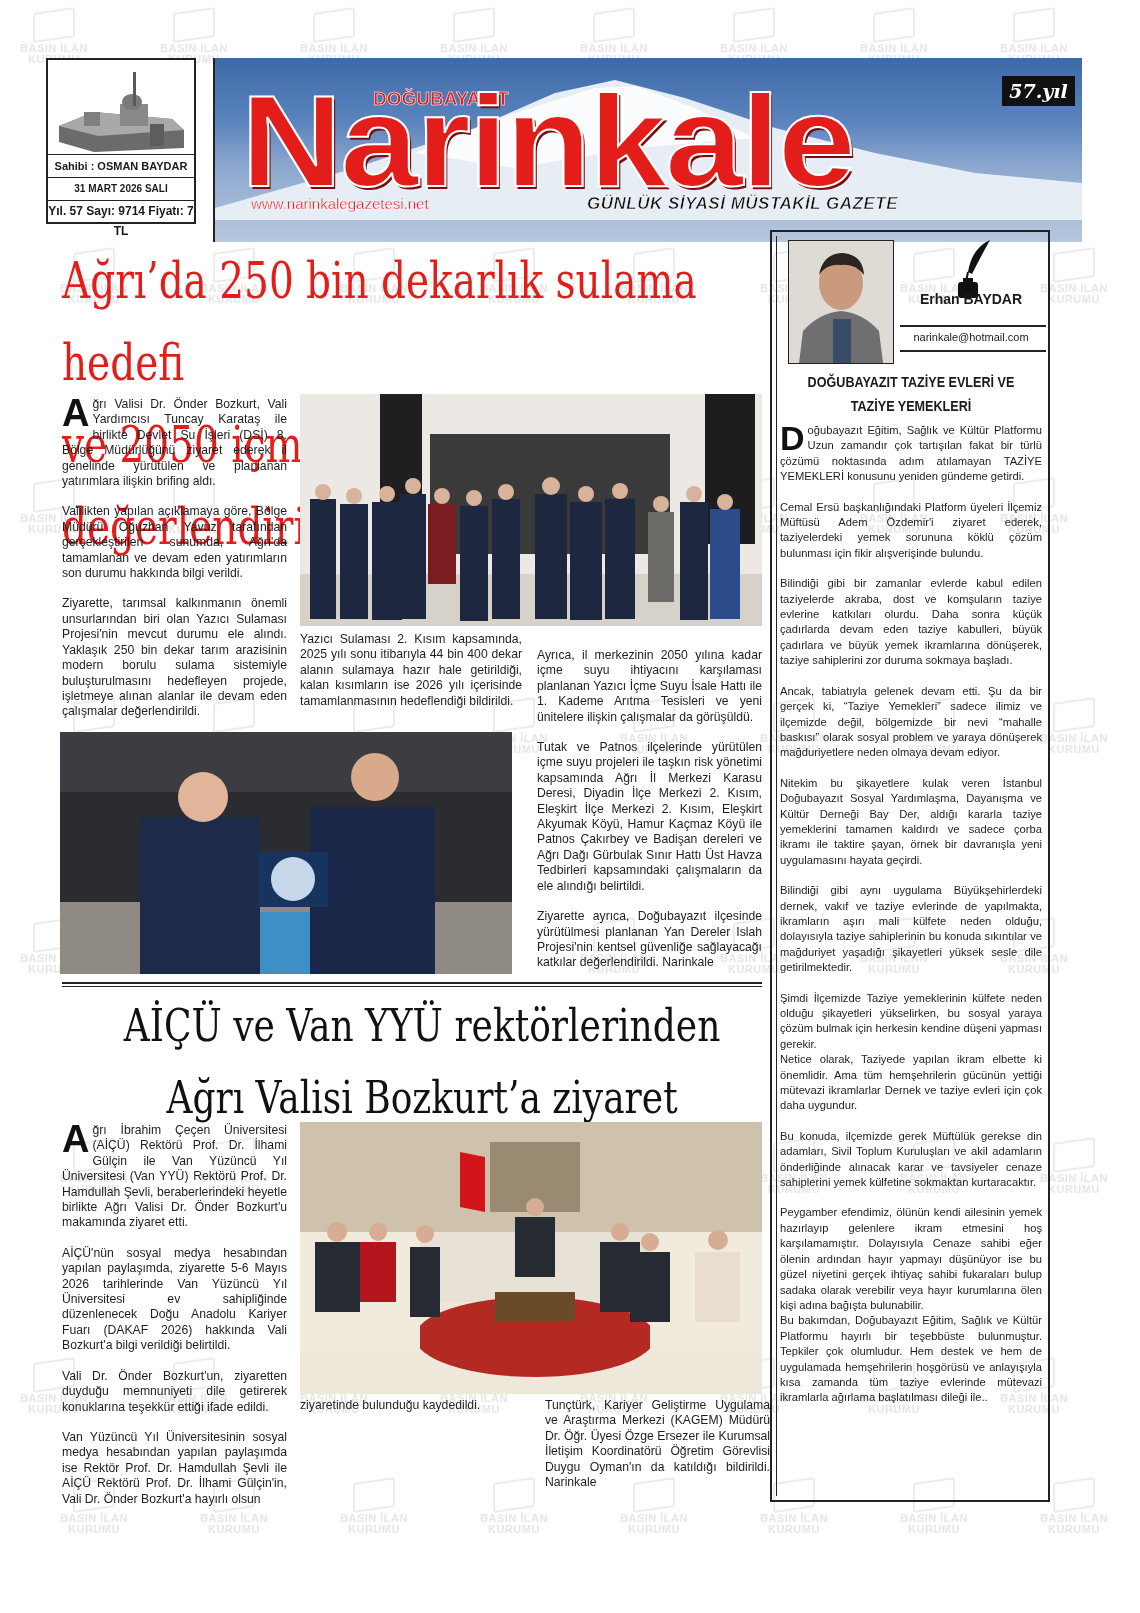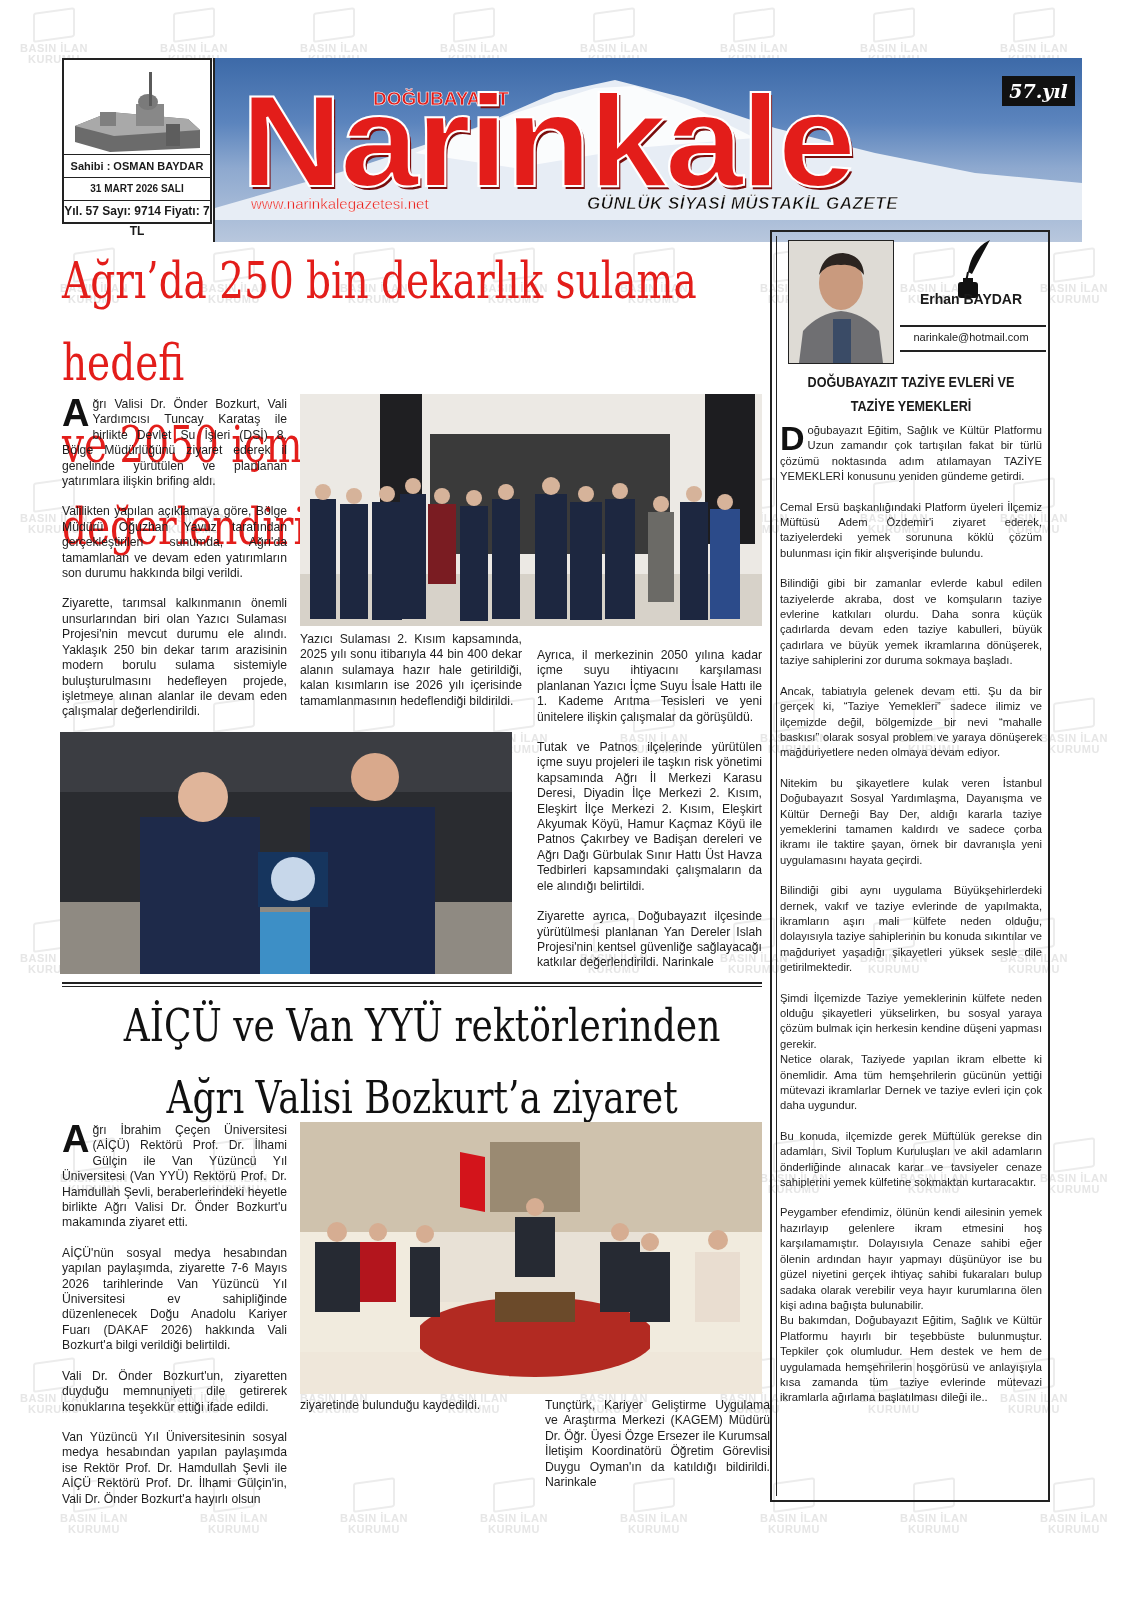--- a/index.html
+++ b/index.html
@@ -6,21 +6,21 @@
   body {
     width: 1140px; height: 1613px; position: relative; overflow: hidden;
     background: #ffffff; font-family: "Liberation Sans", sans-serif; color: #1a1a1a;
   }
   .abs { position: absolute; }
   
   .wm { position: absolute; color: #e6e6e6; font-family: "Liberation Sans", sans-serif; font-weight: bold;
         font-size: 11px; line-height: 11px; text-align: center; letter-spacing: 0.5px; pointer-events: none; }
   .wm .box { width: 38px; height: 26px; margin: 0 auto 3px; border: 2px solid #ececec; border-radius: 3px; transform: skewY(-8deg); }
   
-  .logo-box { left: 62px; top: 58px; width: 146px; height: 162px; border: 2px solid #222; background: #fff; }
+  .logo-box { left: 46px; top: 58px; width: 146px; height: 162px; border: 2px solid #222; background: #fff; }
   .logo-pic { position: absolute; left: 6px; top: 4px; width: 134px; height: 90px; }
   .logo-row { position: absolute; left: 0; width: 146px; text-align: center; font-weight: bold; border-top: 1.5px solid #222; }
   
   .mast { left: 213px; top: 58px; width: 867px; height: 184px; overflow: hidden;
           background: linear-gradient(180deg, #3d6aa8 0%, #5b84bd 35%, #8ea9cf 60%, #b8c7dd 100%); border-left: 2px solid #222; }
   .mountain { position: absolute; left: 0; top: 0; width: 867px; height: 162px; }
   .brand { position: absolute; left: 26px; top: 18px; font-family: "Liberation Sans", sans-serif; font-weight: bold;
            font-size: 130px; line-height: 130px; color: #e31d1a; letter-spacing: -2px;
            -webkit-text-stroke: 2px #fff; text-shadow: 2px 3px 0 #7a0d0c; transform: scaleX(1.08); transform-origin: left; }
   .dogu { position: absolute; left: 158px; top: 30px; font-size: 19px; font-weight: bold; color: #e31d1a; -webkit-text-stroke: 0.5px #fff; }
@@ -484,21 +484,21 @@
 <div class="rule" style="left:62px;top:982px;width:700px;height:2px;"></div>
 <div class="rule" style="left:62px;top:986px;width:700px;height:1px;"></div>
 
 <div class="abs head2">
   <div>AİÇÜ ve Van YYÜ rektörlerinden</div>
   <div>Ağrı Valisi Bozkurt’a ziyaret</div>
 </div>
 
 <div class="col" style="left:62px;top:1123px;width:225px;">
   <p><span class="dropcap">A</span><span>ğrı İbrahim Çeçen Üniversitesi (AİÇÜ) Rektörü Prof. Dr. İlhami Gülçin ile Van Yüzüncü Yıl Üniversitesi (Van YYÜ) Rektörü Prof. Dr. Hamdullah Şevli, beraberlerindeki heyetle birlikte Ağrı Valisi Dr. Önder Bozkurt'u makamında ziyaret etti.</span></p>
-  <p>AİÇÜ'nün sosyal medya hesabından yapılan paylaşımda, ziyarette 7-6 Mayıs 2026 tarihlerinde Van Yüzüncü Yıl Üniversitesi ev sahipliğinde düzenlenecek Doğu Anadolu Kariyer Fuarı (DAKAF 2026) hakkında Vali Bozkurt'a bilgi verildiği belirtildi.</p>
+  <p>AİÇÜ'nün sosyal medya hesabından yapılan paylaşımda, ziyarette 5-6 Mayıs 2026 tarihlerinde Van Yüzüncü Yıl Üniversitesi ev sahipliğinde düzenlenecek Doğu Anadolu Kariyer Fuarı (DAKAF 2026) hakkında Vali Bozkurt'a bilgi verildiği belirtildi.</p>
   <p>Vali Dr. Önder Bozkurt'un, ziyaretten duyduğu memnuniyeti dile getirerek konuklarına teşekkür ettiği ifade edildi.</p>
   <p>Van Yüzüncü Yıl Üniversitesinin sosyal medya hesabından yapılan paylaşımda ise Rektör Prof. Dr. Hamdullah Şevli ile AİÇÜ Rektörü Prof. Dr. İlhami Gülçin'in, Vali Dr. Önder Bozkurt'a hayırlı olsun</p>
 </div>
 
 <div class="photo" style="left:300px;top:1122px;width:462px;height:272px;">
   <svg width="462" height="272" viewBox="0 0 462 272">
     <rect width="462" height="272" fill="#e8e1d6"></rect>
     <rect x="0" y="0" width="462" height="110" fill="#cfc2ad"></rect>
     <rect x="190" y="20" width="90" height="70" fill="#9a8a72"></rect>
     <polygon points="160,30 185,35 185,90 160,85" fill="#d3141b"></polygon>

